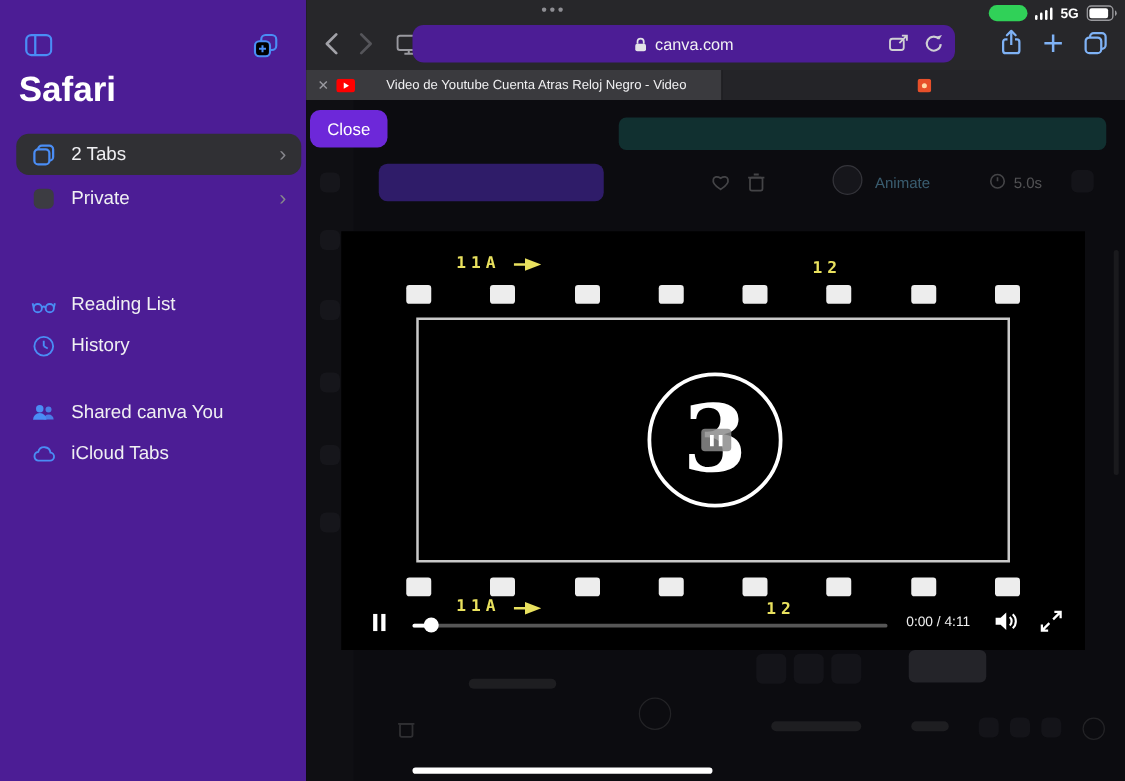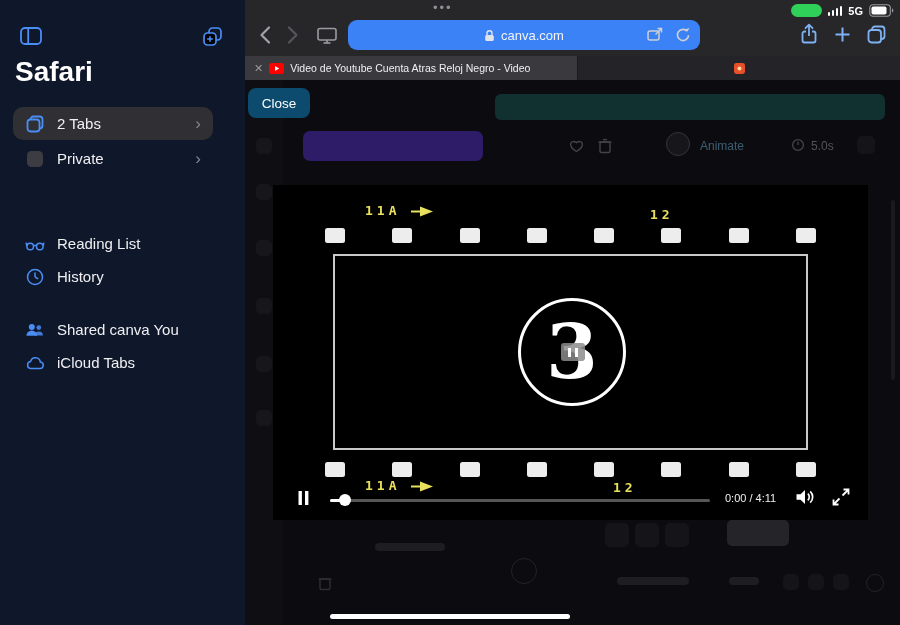--- a/index.html
+++ b/index.html
@@ -11,49 +11,49 @@
   
   .status-left { position:absolute; left:10px; top:4px; display:flex; gap:9px;
                  font-size:11px; font-weight:700; color:#fff; }
   .status-right { position:absolute; right:6px; top:4px; display:flex; align-items:center; gap:6px; }
   .green-pill { width:31px; height:13px; border-radius:7px; background:#30d158; }
   .net-label { font-size:11px; font-weight:700; color:#fff; }
   .sig-bars { display:flex; align-items:flex-end; gap:1.5px; height:10px; }
   .sig-bars i { display:block; width:2.5px; background:#fff; border-radius:1px; }
 
   
-  .sidebar { position:absolute; left:0; top:0; width:245px; height:625px; background:#0f172a;padding-left:10px; }
+  .sidebar { position:absolute; left:0; top:0; width:245px; height:625px; background:#4c1d95;padding-left:10px; }
   .sb-title { position:absolute; left:15px; top:56px; font-size:28px; font-weight:700; color:#fff; }
-  .sb-row { position:absolute; left:13px; width:200px; height:33px; border-radius:10px;
+  .sb-row { position:absolute; left:13px; width:228px; height:33px; border-radius:10px;
             display:flex; align-items:center; gap:12px; padding:0 12px;
             font-size:15px; color:#f0f0f3; cursor:pointer; }
   .sb-row.selected { background:#303034; }
   .chev { margin-left:auto; color:#86868c; font-size:17px; line-height:1; }
 
   
   .chrome { position:absolute; left:245px; top:0; width:655px; height:80px; background:#27272a; }
   .window-dots { position:absolute; left:188px; top:0px; font-size:13px; letter-spacing:2px; color:#8e8e93; }
-  .urlfield { position:absolute; left:103px; top:20px; width:352px; height:30px; background:#3b82f6;
+  .urlfield { position:absolute; left:85px; top:20px; width:434px; height:30px; background:#4c1d95;
               border-radius:9px; display:flex; align-items:center; justify-content:center; gap:6px;
               font-size:13px; color:#f2f2f4; }
   .field-icons { position:absolute; right:8px; top:6px; display:flex; gap:10px; }
   .tabbar { position:absolute; left:245px; top:56px; width:655px; height:24px; display:flex; gap:1px; background:#1b1b1e; }
   .btab { display:flex; align-items:center; gap:6px; padding:0 9px; font-size:10.5px;
           overflow:hidden; white-space:nowrap; cursor:pointer; }
   .btab.active { width:332px; background:#3a3a3e; color:#f0f0f2; }
   .btab.inactive { flex:1; background:#242428; color:#9d9da3; justify-content:center; }
   .tab-x { color:#9a9aa0; font-size:11px; }
-  .tab-title-a { flex:1; overflow:hidden; text-overflow:ellipsis; }
+  .tab-title-a { flex:1; text-align:center; overflow:hidden; text-overflow:ellipsis; }
 
   
   .content { position:absolute; left:245px; top:80px; width:655px; height:545px; background:#0c0c10; overflow:hidden; }
   .faint { opacity:.4; }
   .faint2 { opacity:.25; }
   .chip { position:absolute; background:#2c2c34; border-radius:5px; }
-  .close-btn { position:absolute; left:3px; top:8px; width:62px; height:30px; background:#0c4a6e;
+  .close-btn { position:absolute; left:3px; top:8px; width:62px; height:30px; background:#6d28d9;
                border-radius:8px; display:flex; align-items:center; justify-content:center;
                font-size:13.5px; color:#fff; cursor:pointer; }
 
   
   .player { position:absolute; left:28px; top:105px; width:595px; height:335px; background:#000; }
   .film-row { position:absolute; left:52px; width:491px; display:flex; justify-content:space-between; }
   .frame { width:20px; height:15px; background:#ededed; border-radius:2.5px; }
   .marker { position:absolute; font-family:"DejaVu Sans Mono",monospace; font-weight:bold;
             font-size:13px; letter-spacing:4px; color:#e9e15e; }
   .inner-frame { position:absolute; left:60px; top:69px; width:475px; height:196px; border:2px solid #c9c9c9; }

